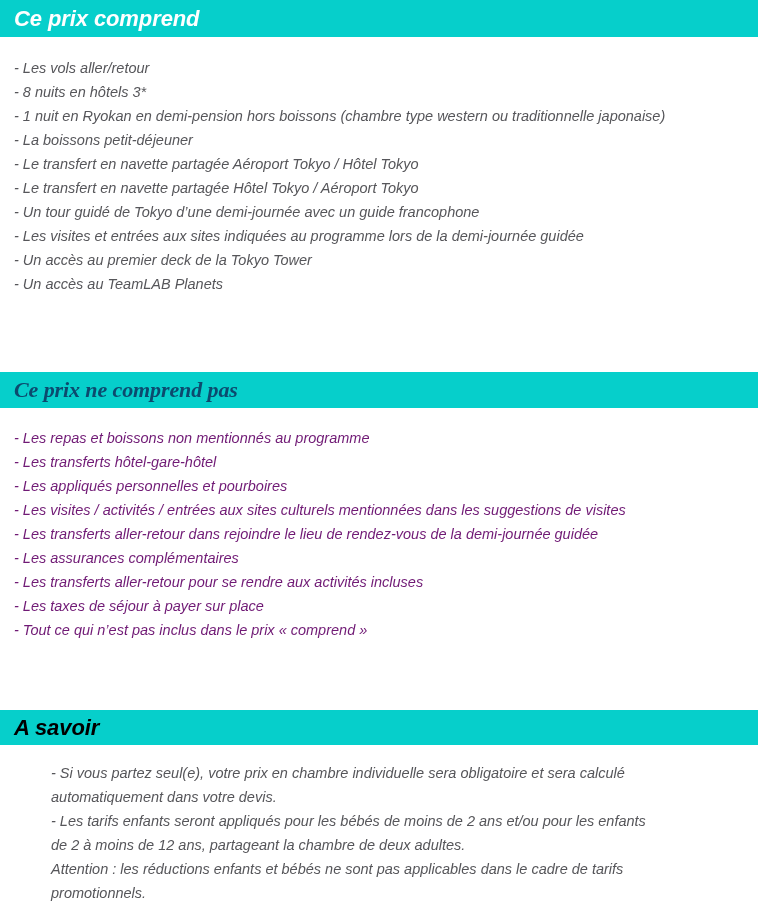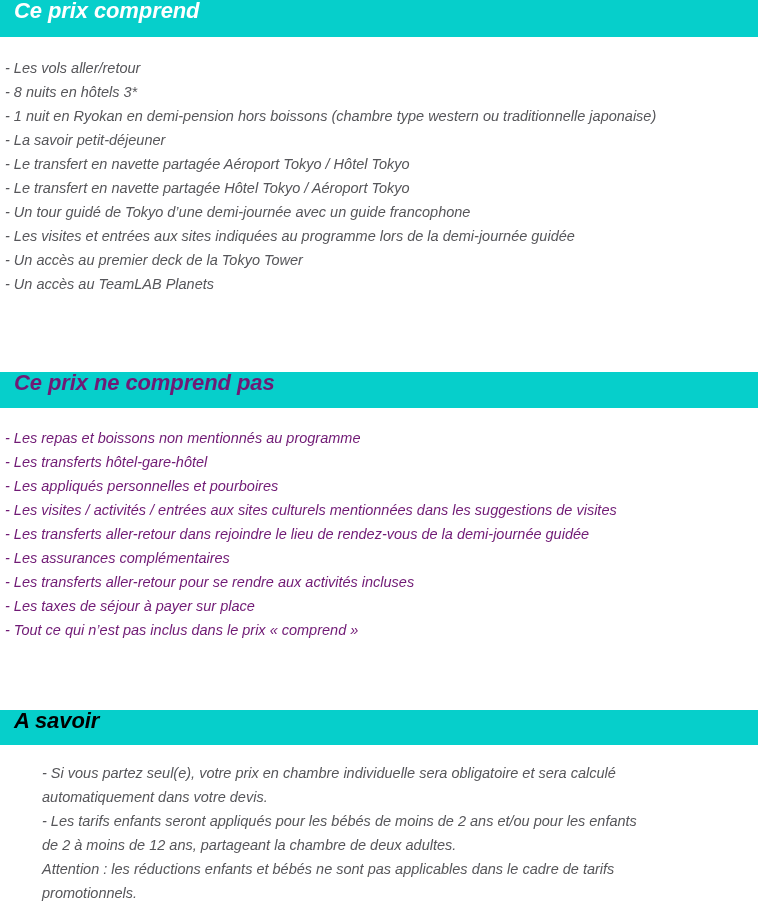--- a/index.html
+++ b/index.html
@@ -19,20 +19,21 @@
     width: 758px;
     height: 923px;
     background: #ffffff;
   }
 
   
   .section-bar {
     width: 758px;
     background: #06cfcb;
     display: flex;
+    align-items: center;
     box-sizing: border-box;
   }
   .section-bar .bar-title {
     font-family: "Liberation Sans", sans-serif;
     font-style: italic;
     font-weight: bold;
     color: #ffffff;
     font-size: 22px;
     line-height: 1;
     padding-left: 14px;
@@ -44,21 +45,21 @@
   #bar-2 { height: 36px; }
   #bar-3 { height: 35px; }
 
   
   .section-body {
     font-family: "Liberation Sans", sans-serif;
     font-style: italic;
     color: #56565a;
     font-size: 14.5px;
     line-height: 24px;
-    padding-left: 5px;
+    padding-left: 14px;
     padding-right: 6px;
     box-sizing: border-box;
     width: 661px;
   }
   .section-body .line {
     white-space: nowrap;
     overflow: visible;
   }
   .section-body.wrapped .line {
     white-space: normal;
@@ -78,33 +79,33 @@
 <div class="page">
 
   <div class="section-bar" id="bar-1" style="background: rgb(6, 207, 203);">
     <span class="bar-title" style="color: rgb(255, 255, 255);">Ce prix comprend</span>
   </div>
   <div class="gap-after-bar-1"></div>
   <div class="section-body" style="color: rgb(86, 86, 90);">
     <div class="line">- Les vols aller/retour</div>
     <div class="line">- 8 nuits en hôtels 3*</div>
     <div class="line">- 1 nuit en Ryokan en demi-pension hors boissons (chambre type western ou traditionnelle japonaise)</div>
-    <div class="line">- La savoir petit-déjeuner</div>
+    <div class="line">- La boissons petit-déjeuner</div>
     <div class="line">- Le transfert en navette partagée Aéroport Tokyo / Hôtel Tokyo</div>
     <div class="line">- Le transfert en navette partagée Hôtel Tokyo / Aéroport Tokyo</div>
     <div class="line">- Un tour guidé de Tokyo d’une demi-journée avec un guide francophone</div>
     <div class="line">- Les visites et entrées aux sites indiquées au programme lors de la demi-journée guidée</div>
     <div class="line">- Un accès au premier deck de la Tokyo Tower</div>
     <div class="line">- Un accès au TeamLAB Planets</div>
   </div>
 
   <div class="gap-before-bar-2"></div>
 
   <div class="section-bar" id="bar-2" style="background: rgb(6, 207, 203);">
-    <span class="bar-title" style="color: #701a75;">Ce prix ne comprend pas</span>
+    <span class="bar-title" style="color: #0c4a6e; font-family: Liberation Serif, serif;">Ce prix ne comprend pas</span>
   </div>
   <div class="gap-after-bar-2"></div>
   <div class="section-body" style="color: #701a75;">
     <div class="line">- Les repas et boissons non mentionnés au programme</div>
     <div class="line">- Les transferts hôtel-gare-hôtel</div>
     <div class="line">- Les appliqués personnelles et pourboires</div>
     <div class="line">- Les visites / activités / entrées aux sites culturels mentionnées dans les suggestions de visites</div>
     <div class="line">- Les transferts aller-retour dans rejoindre le lieu de rendez-vous de la demi-journée guidée</div>
     <div class="line">- Les assurances complémentaires</div>
     <div class="line">- Les transferts aller-retour pour se rendre aux activités incluses</div>

